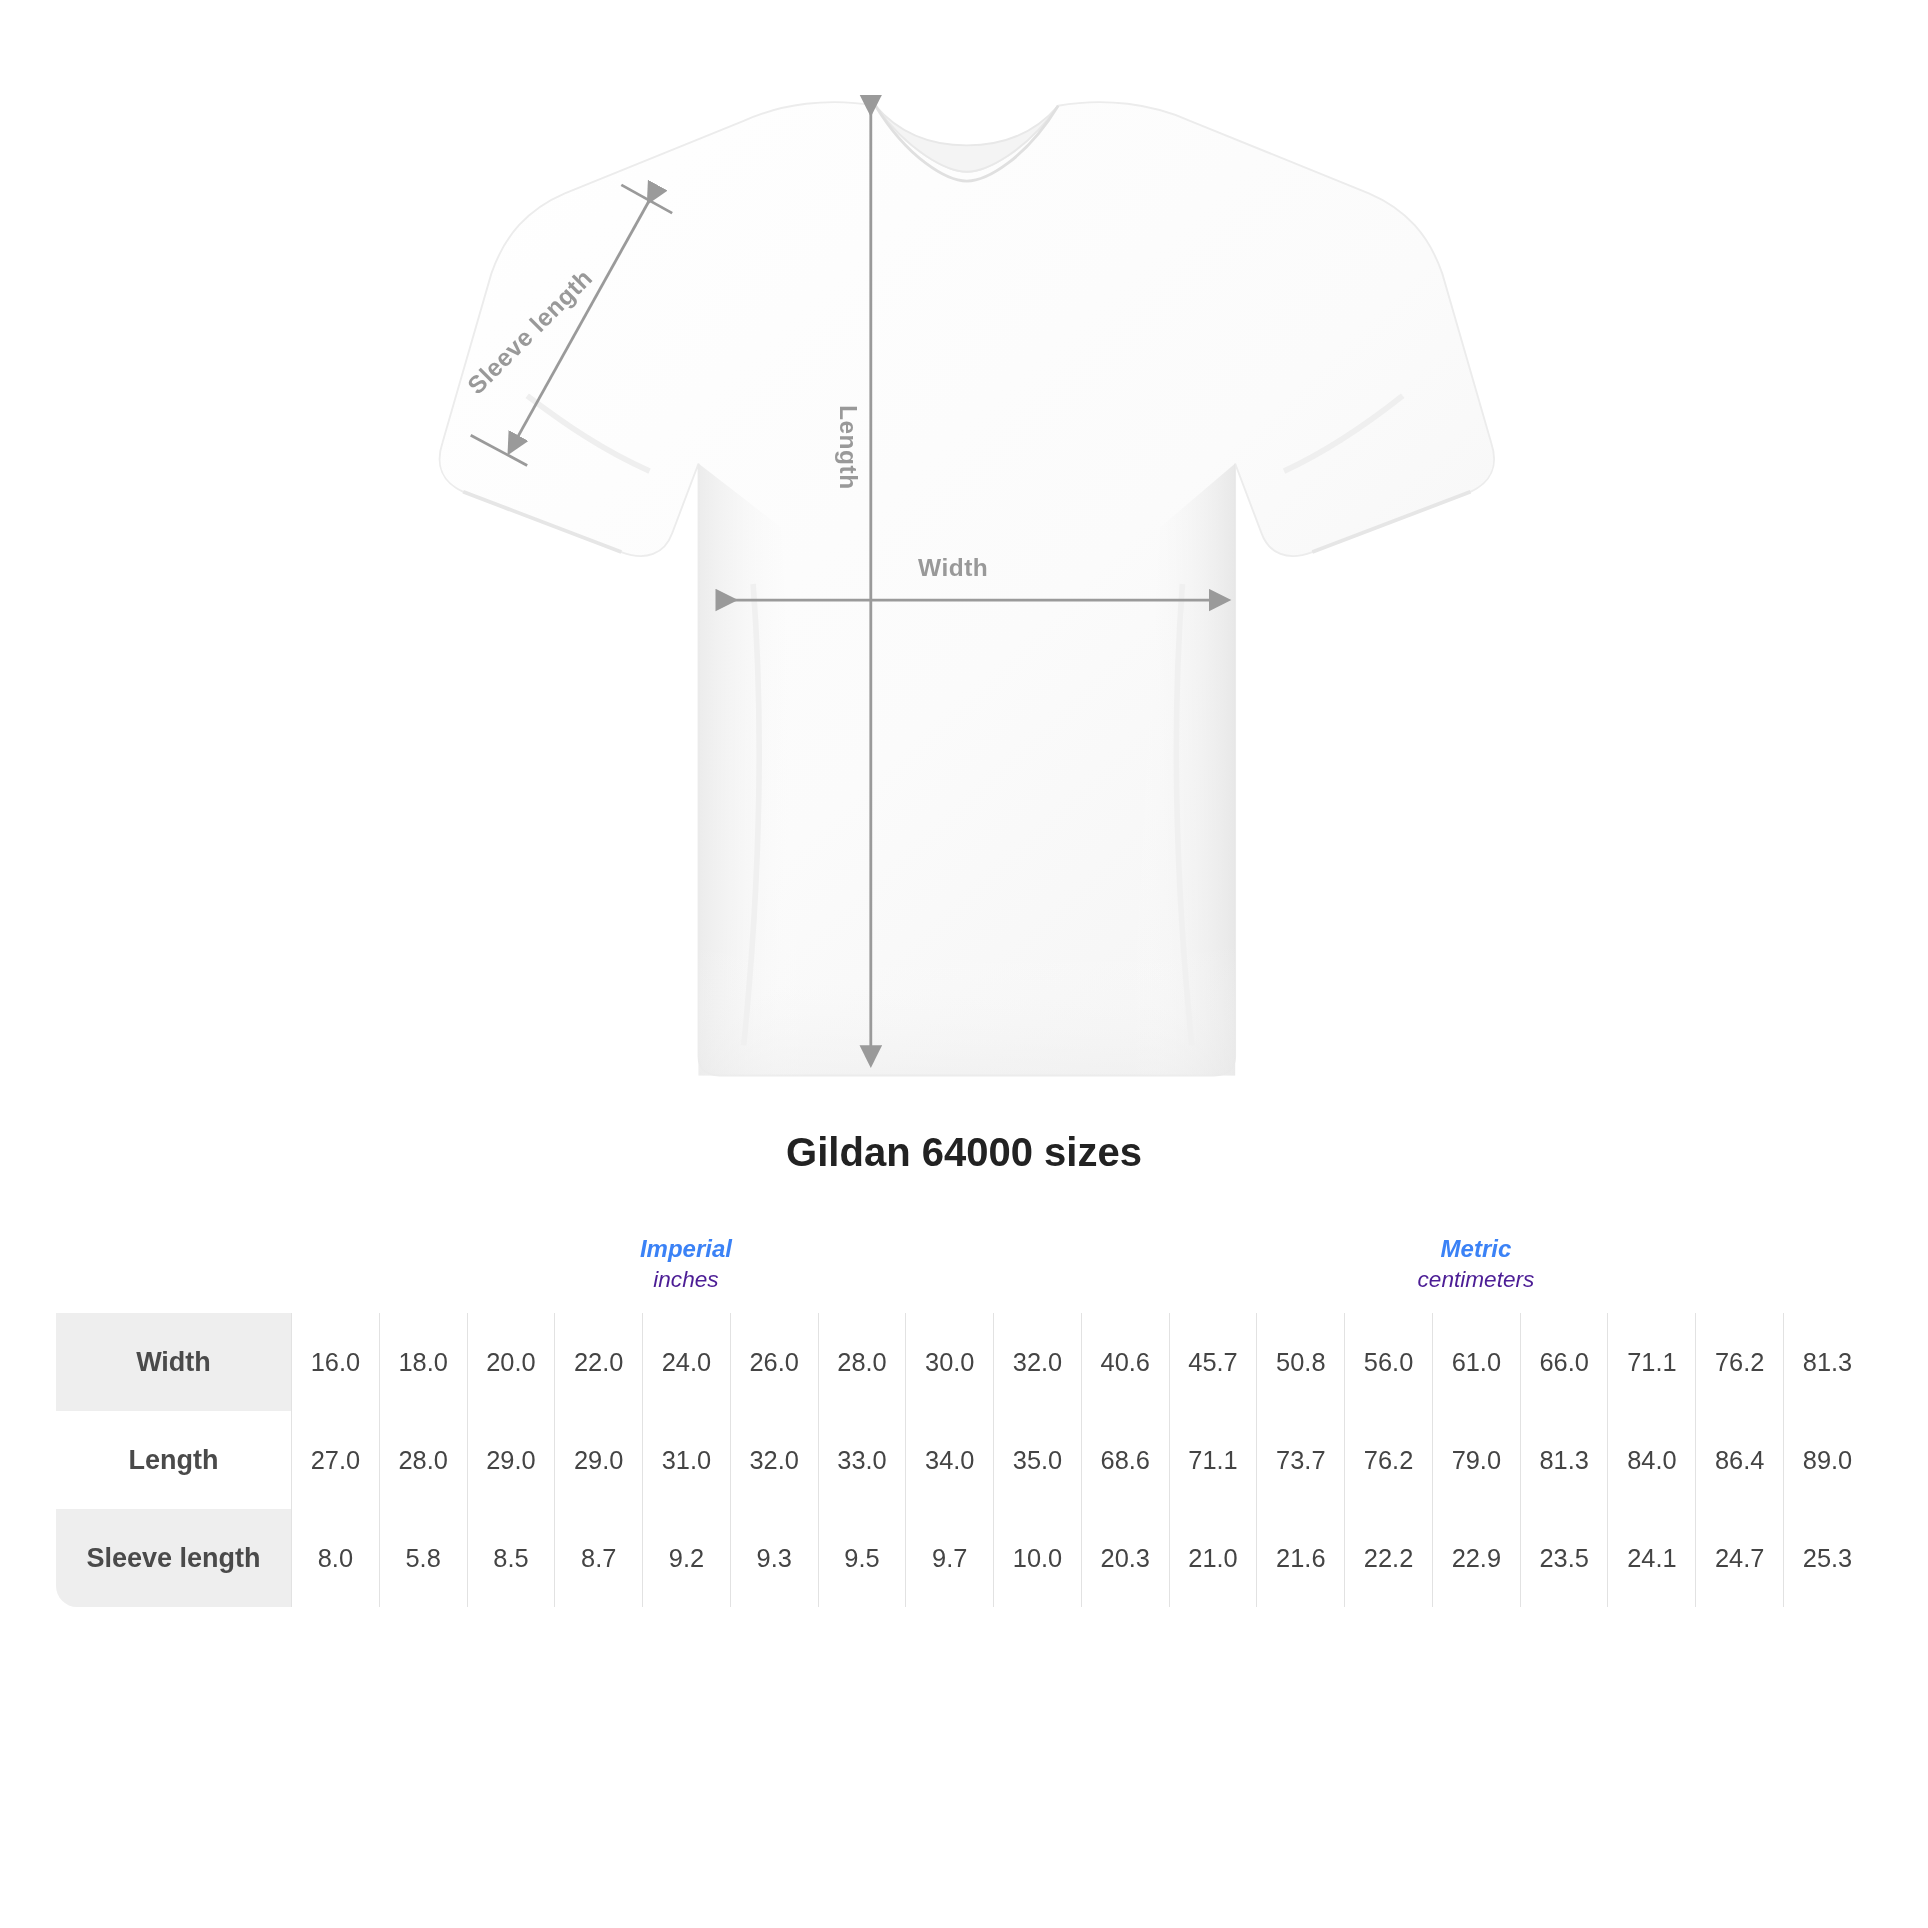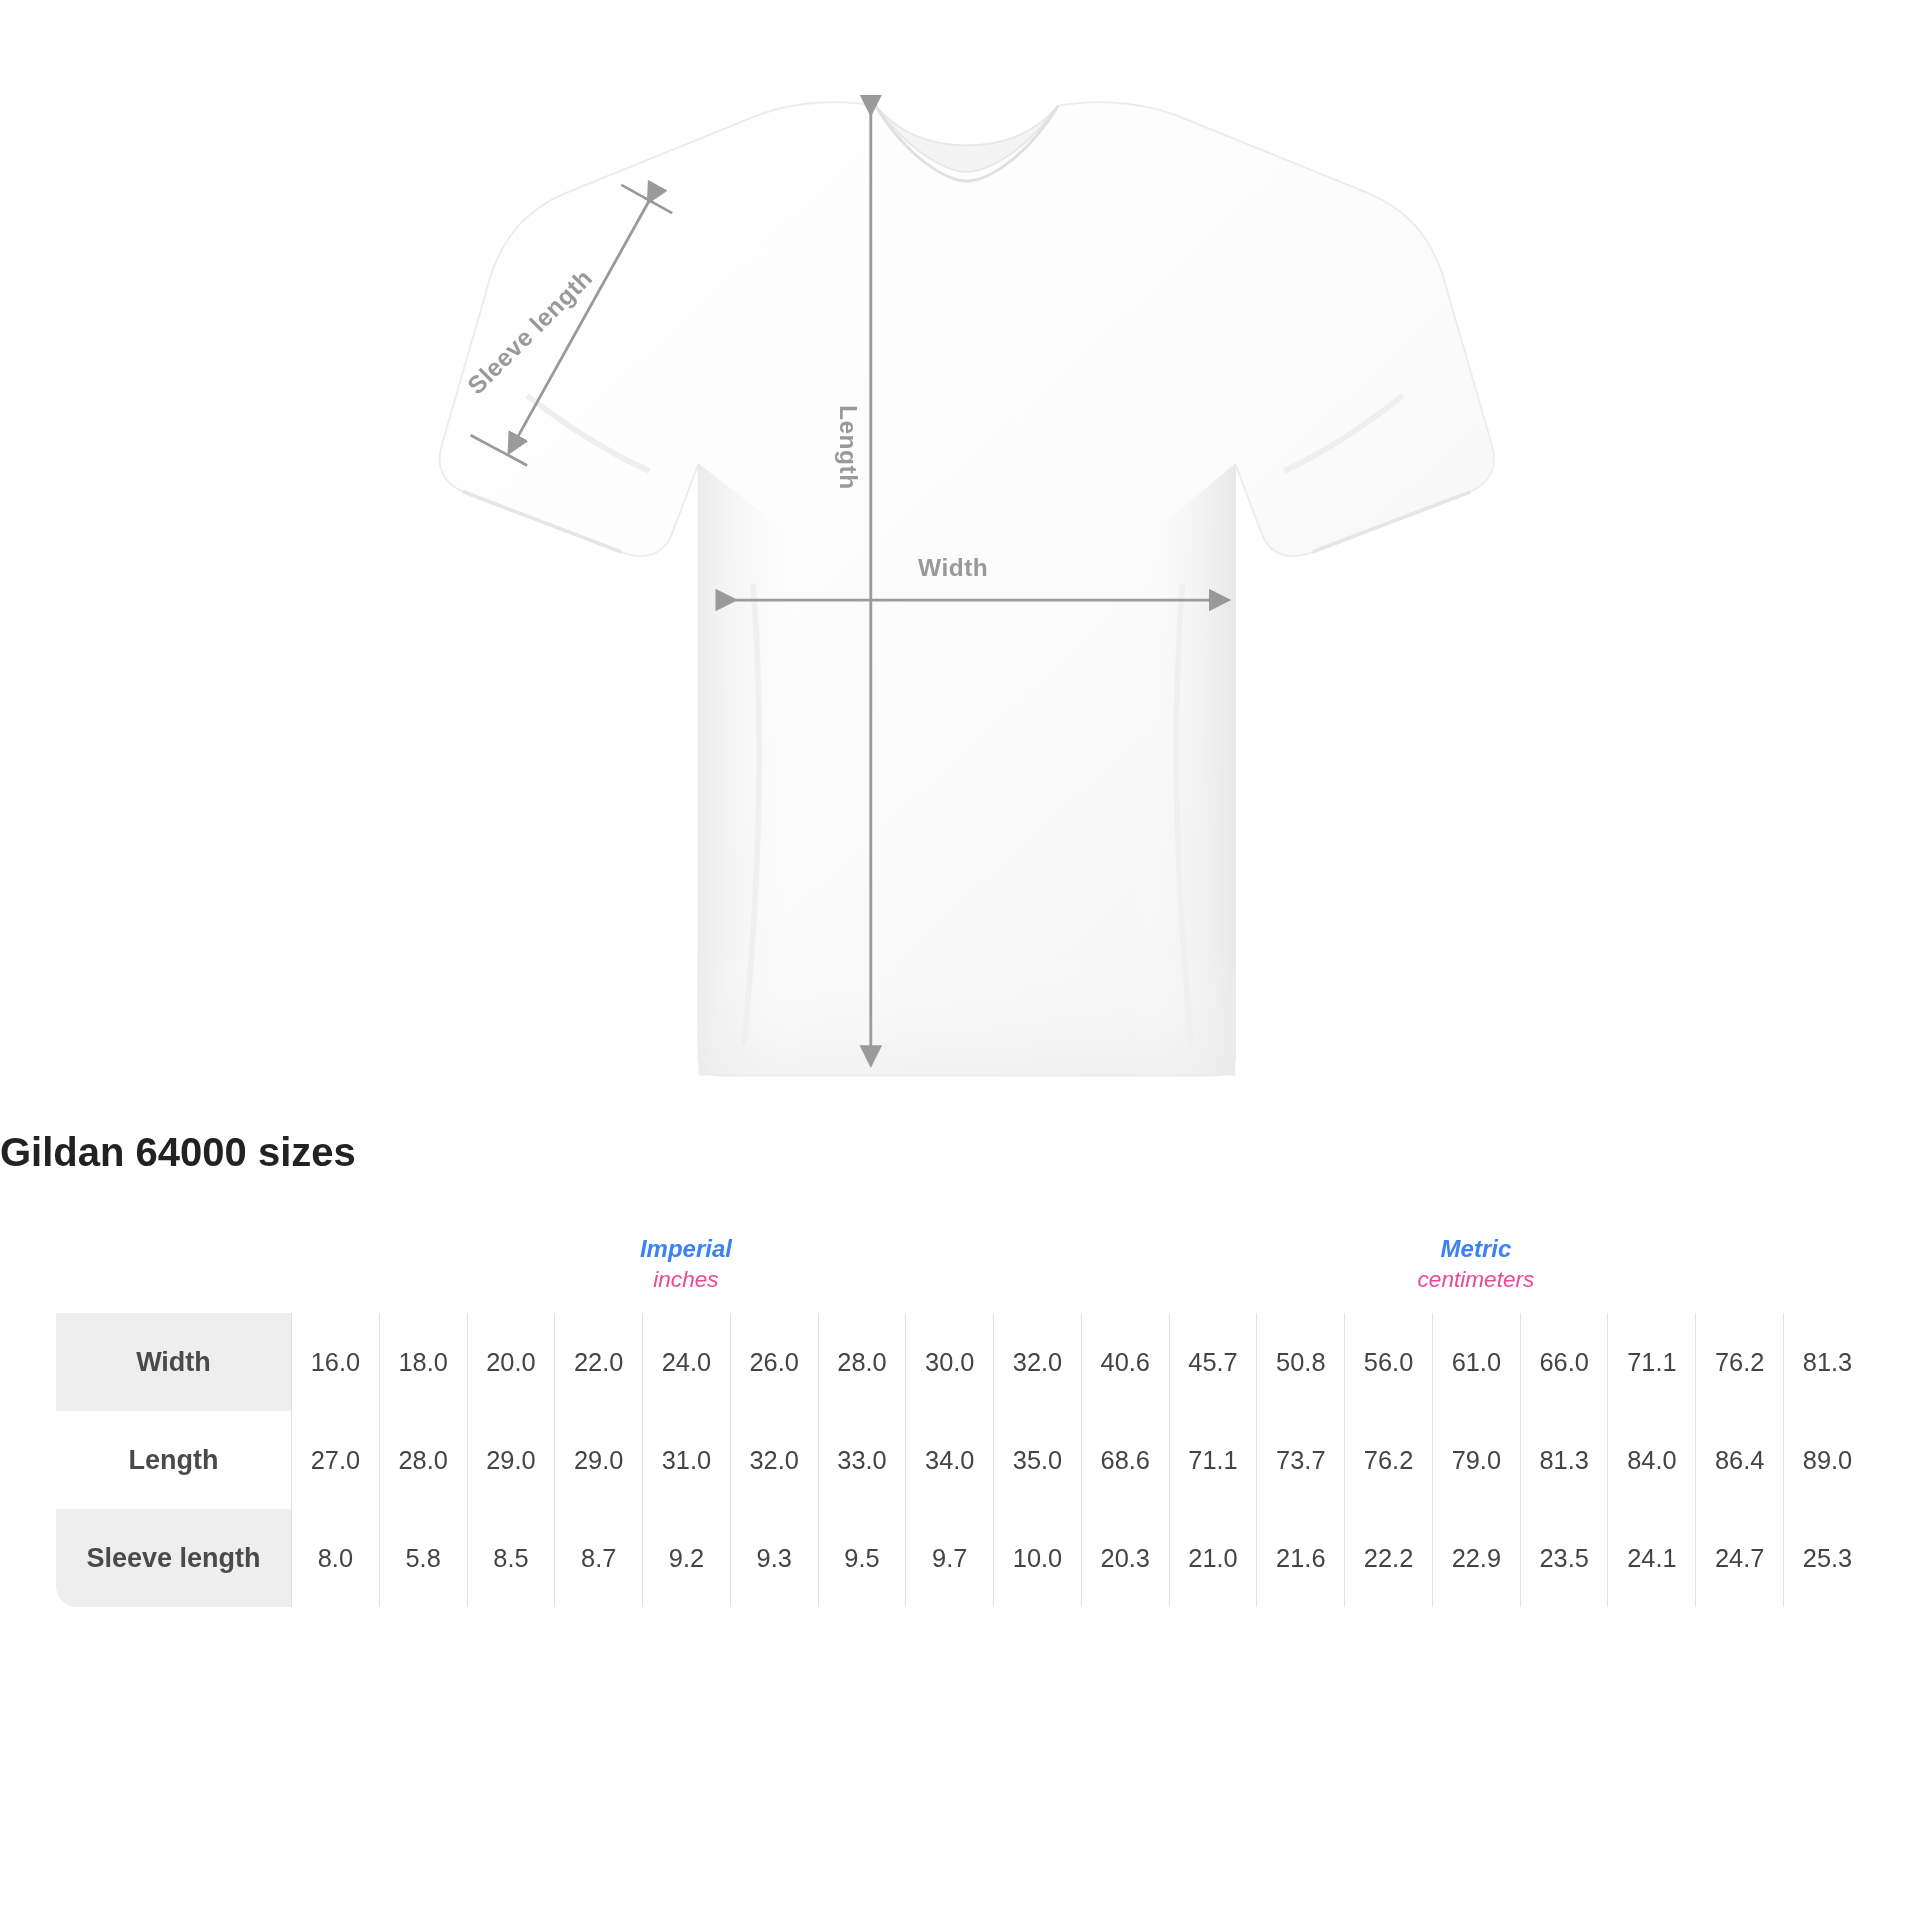--- a/index.html
+++ b/index.html
@@ -46,20 +46,21 @@
   }
   .label-sleeve {
     left: 482px;
     top: 372px;
     transform: rotate(-45deg);
     transform-origin: left bottom;
   }
 
   
   .title-block {
+    text-align: center;
     padding-top: 9.4px;
   }
   .chart-title {
     font-size: 40px;
     font-weight: bold;
     color: #222222;
     margin: 0 0 17px 0;
   }
   .chart-note {
     font-size: 22.6px;
@@ -102,21 +103,21 @@
   .unit-name {
     font-size: 24px;
     font-weight: bold;
     font-style: italic;
     color: #3b82f6;
     line-height: 1.25;
   }
   .unit-sub {
     font-size: 22.6px;
     font-style: italic;
-    color: #ec4899;
+    color: #4c1d95;
     line-height: 1.4;
   }
   
   .head-row td {
     background: #ffffff;
     font-weight: bold;
     color: #4a4a4a;
     font-size: 27px;
     height: 105px;
   }

